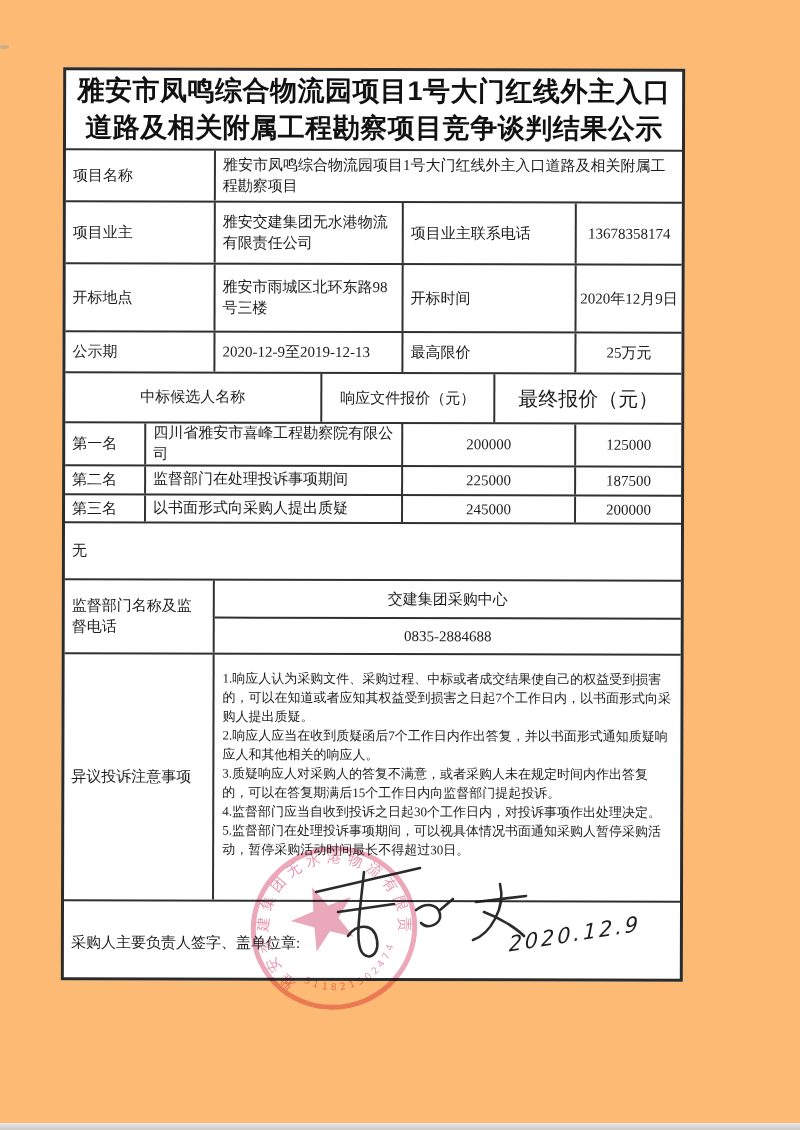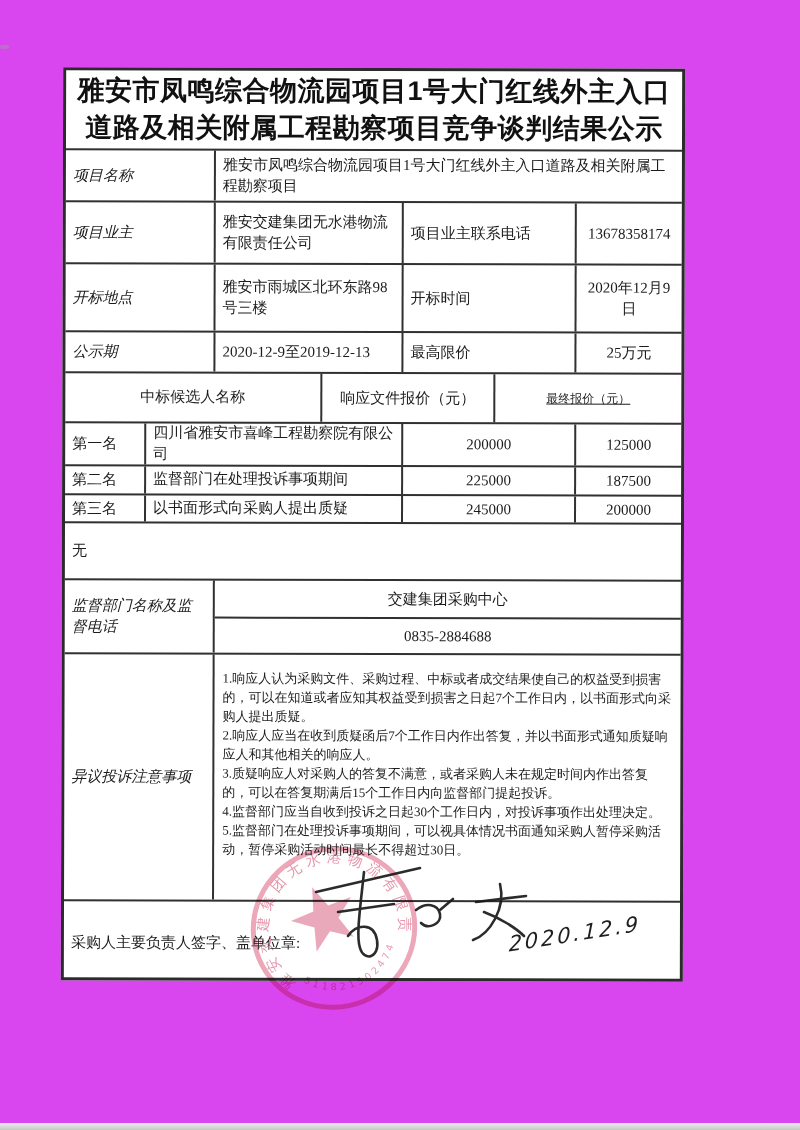--- a/index.html
+++ b/index.html
@@ -1,29 +1,29 @@
 <!DOCTYPE html>
 <html><head>
 <meta charset="utf-8">
 <style>
   * { box-sizing: border-box; margin: 0; padding: 0; }
   html,body { width: 800px; height: 1130px; background: #ffffff; overflow: hidden;
               font-family: "Liberation Serif", "DejaVu Serif", serif; color: #1c1c1c; }
-  .page { position: relative; width: 800px; height: 1130px; background: #d946ef; }
+  .page { position: relative; width: 800px; height: 1130px; background: #fdba74; }
 
   .doc-table { position: absolute; left: 62px; top: 68px; width: 622px; height: 913px;
                border: 3px solid #2b2b2b; background: #fff; transform: rotate(0.15deg); }
   .row { display: flex; width: 100%; border-bottom: 2px solid #313131; }
   .row:last-child { border-bottom: none; }
   .c { border-right: 2px solid #313131; display: flex; align-items: center;
        padding: 3px 7px; font-size: 15px; line-height: 21px; }
   .c:last-child { border-right: none; }
-  .c.center { justify-content: center; text-align: center; padding: 3px 10px; }
+  .c.center { justify-content: center; text-align: center; padding: 3px 2px; }
   .c.grow { flex: 1 1 auto; }
-  .w-label { width: 150px; flex: 0 0 150px; font-style: italic; }
+  .w-label { width: 150px; flex: 0 0 150px; }
   .w-rank  { width: 81px;  flex: 0 0 81px; }
   .w-name  { width: 257px; flex: 0 0 257px; font-family: Liberation Mono, monospace; }
   .w-col3  { width: 173px; flex: 0 0 173px; }
   .w-col4  { flex: 1 1 auto; }
   .w-c2    { width: 188px; flex: 0 0 188px; }
 
   .title-row { height: 80px; align-items: center; justify-content: center; }
   .doc-title { width: 100%; text-align: center; font-family: "Liberation Sans", "DejaVu Sans", sans-serif;
                font-weight: 900; font-size: 27px; line-height: 37px; letter-spacing: 0.5px; color: #111; }
 
@@ -40,21 +40,21 @@
   .h-obj   { height: 247px; }
   .h-sign  { height: 82px; }
 
   .sup-right { flex: 1 1 auto; display: flex; flex-direction: column; }
   .sup-sub { flex: 1 1 auto; display: flex; align-items: center; justify-content: center;
              font-size: 15px; }
   .sup-sub.first { border-bottom: 2px solid #313131; }
 
   .obj-content { flex: 1 1 auto; padding: 14px 8px 6px 8px; display: block; font-size: 13px; line-height: 19px; }
   .obj-line { margin: 0; }
-  .tight { font-size: 12px; text-decoration: underline; }
+  .tight { font-size: 20px; }
 
   .seal { position: absolute; left: 232px; top: 826px; width: 204px; height: 204px;
           z-index: 5; mix-blend-mode: multiply; opacity: 0.85; pointer-events: none; }
   .sig-svg { position: absolute; left: 298px; top: 852px; width: 260px; height: 120px; z-index: 6; }
   .hand-date { position: absolute; left: 508px; top: 922px; z-index: 6;
                font-family: "DejaVu Sans", sans-serif; font-style: italic; font-size: 21px;
                letter-spacing: 3px; color: #1e1e1e; transform: rotate(-9deg) skewX(-10deg); }
 
   .scan-smudge { position: absolute; left: 0; top: 45px; width: 9px; height: 4px;
                  background: #9aa0a0; opacity: 0.45; border-radius: 2px; }

